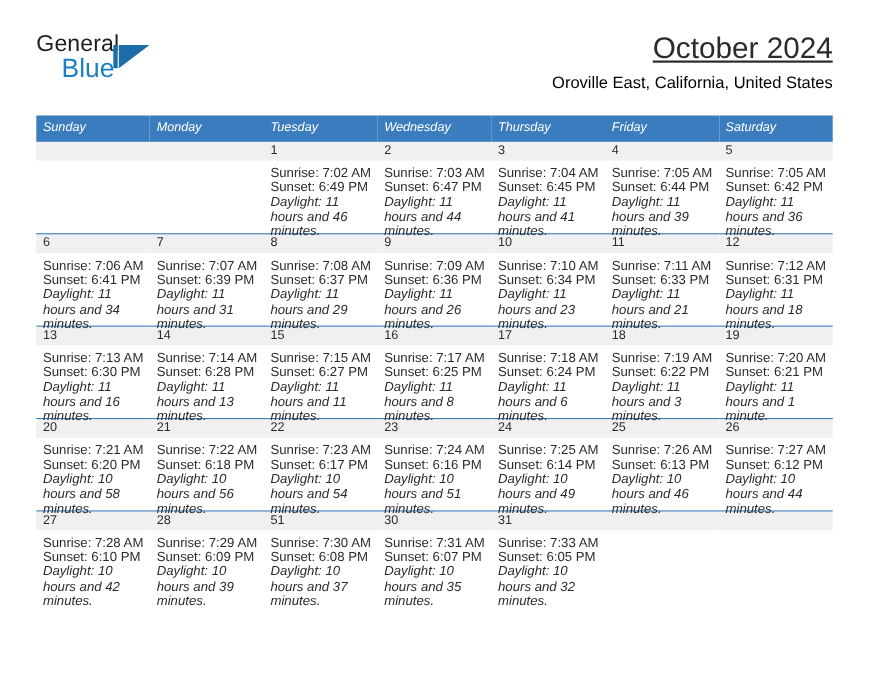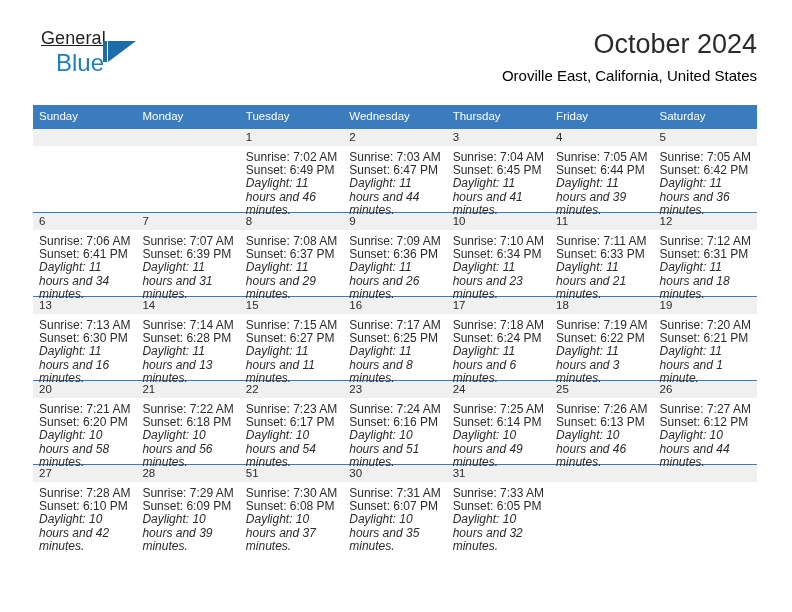--- a/index.html
+++ b/index.html
@@ -33,27 +33,26 @@
 
   .logo {
     position: absolute;
     left: 0;
     top: 0;
     width: 180px;
     height: 58px;
   }
   .logo-general {
     position: absolute;
-    left: 8px;
+    left: 0;
     top: 0;
-    font-size: 18px;
+    font-size: 21px;
     letter-spacing: 0.1px;
     color: #231f20;
     font-family: "Liberation Sans", sans-serif;
-    text-decoration: underline;
   }
   .logo-blue {
     position: absolute;
     left: 23px;
     top: 21px;
     font-size: 24px;
     color: #1b7fc4;
     font-family: "Liberation Sans", sans-serif;
   }
   .logo-mark {
@@ -85,20 +84,21 @@
     position: absolute;
     right: 0;
     top: 0;
     text-align: right;
   }
   .month-title {
     font-size: 27px;
     color: #2b2b2b;
     line-height: 32px;
     white-space: nowrap;
+    text-decoration: underline;
   }
   .location {
     font-size: 15px;
     color: #000000;
     line-height: 20px;
     margin-top: 6px;
     white-space: nowrap;
   }
 
   
@@ -113,20 +113,21 @@
 
   .calendar th {
     background: #3a7cbe;
     color: #ffffff;
     font-size: 11.5px;
     font-weight: normal;
     text-align: left;
     padding: 5px 0 6px 6px;
     line-height: 13px;
     border: none;
+    font-style: italic;
   }
 
   .calendar td {
     vertical-align: top;
     padding: 0;
     border: none;
     border-top: 1px solid #3a7cbe;
     width: 103.4px;
   }
   .calendar tr.week:first-child td {

